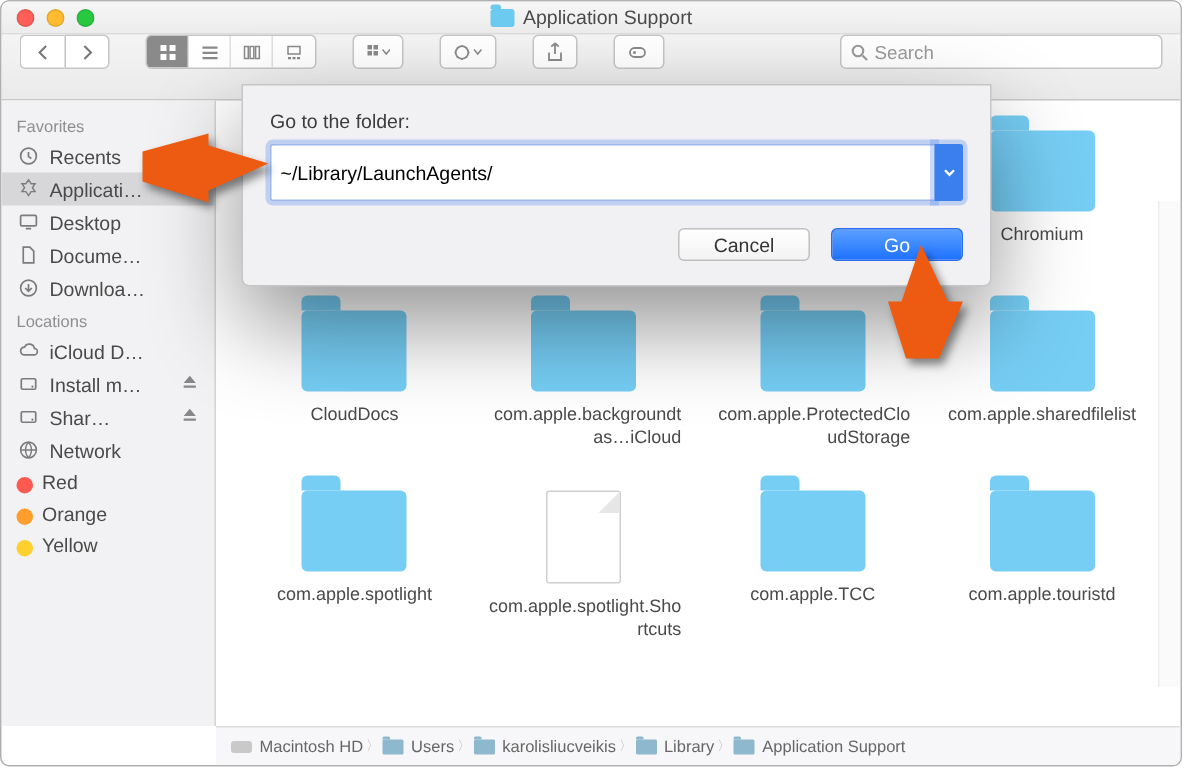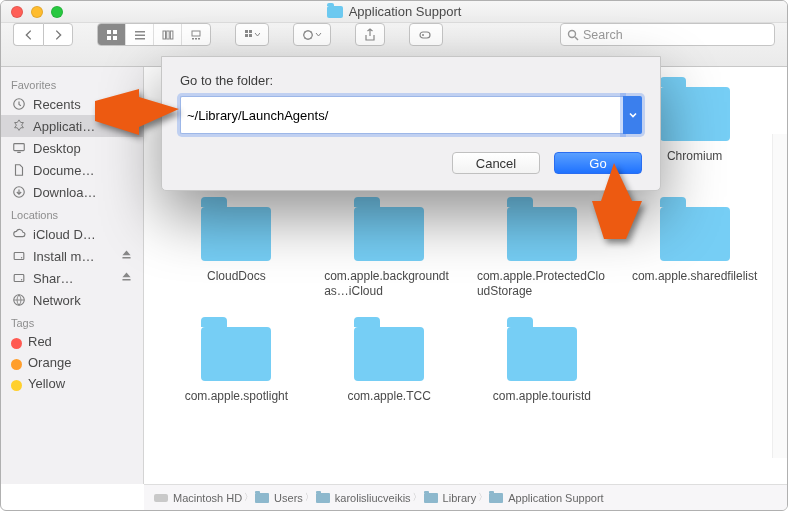--- a/index.html
+++ b/index.html
@@ -34,21 +34,21 @@
 .shead{color:#8e8e8e;font-size:11px;padding:6px 10px 2px}
 .sitem{display:flex;align-items:flex-end;gap:6px;padding:3px 10px;color:#4a4a4a;white-space:nowrap;overflow:hidden;text-overflow:ellipsis}
 .sitem.sel{background:#d7d6d9}
 .sicon{width:16px;height:16px;display:flex;align-items:center;justify-content:center;color:#7c7c7c;flex-shrink:0}
 .dot{width:11px;height:11px;border-radius:50%;flex-shrink:0}
 .ej svg{width:13px;height:13px;fill:#888;margin-left:auto}
 .sitem .lbl{overflow:hidden;text-overflow:ellipsis;flex:1}
 
 .files{flex:1;position:relative;overflow:hidden}
 .fgrid{position:absolute;inset:0;padding:16px 18px;display:grid;grid-template-columns:repeat(4,1fr);grid-auto-rows:120px;gap:0 4px;overflow-y:auto}
-.fitem{display:flex;flex-direction:column;align-items:center;justify-content:flex-start;text-align:left;color:#4a4a4a;font-size:12px;padding-top:4px}
+.fitem{display:flex;flex-direction:column;align-items:center;justify-content:flex-start;text-align:right;color:#4a4a4a;font-size:12px;padding-top:4px}
 .ficon{width:70px;height:54px;background:#76cef5;border-radius:4px;position:relative;margin-bottom:8px}
 .ficon:before{content:"";position:absolute;top:-10px;left:0;width:26px;height:10px;background:#76cef5;border-radius:4px 4px 0 0}
 .flabel{max-width:130px;line-height:1.25;word-break:break-word}
 .docicon{width:50px;height:62px;background:#fff;border:1px solid #cfcfcf;border-radius:2px;position:relative;margin-bottom:8px}
 .docicon:before{content:"";position:absolute;top:0;right:0;width:14px;height:14px;background:linear-gradient(135deg,#fff 48%,#e6e6e6 52%)}
 
 
 .pathbar{position:absolute;bottom:0;left:143px;right:0;height:26px;background:#f7f6f8;border-top:1px solid #dedede;display:flex;align-items:center;padding:0 10px;font-size:11px;color:#666;gap:2px;overflow:hidden}
 .pseg{display:flex;align-items:center;gap:5px}
 .pseg .pico{width:14px;height:10px;background:#8db8cd;border-radius:1px;position:relative}
@@ -254,21 +254,20 @@
         </div>
         <div class="sitem">
           <span class="sicon">
             <svg class="i" viewBox="0 0 16 16">
               <circle cx="8" cy="8" r="6" fill="none" stroke="#7c7c7c" stroke-width="1.2"></circle>
               <path d="M2 8h12M8 2a9 9 0 010 12M8 2a9 9 0 000 12" fill="none" stroke="#7c7c7c" stroke-width="1"></path>
             </svg>
           </span>
           <span class="lbl">Network</span>
         </div>
-        <div class="shead">Tags</div>
         <div class="sitem">
           <span class="dot" style="background:#ff5a52"></span>
           <span class="lbl">Red</span>
         </div>
         <div class="sitem">
           <span class="dot" style="background:#ff9e2c"></span>
           <span class="lbl">Orange</span>
         </div>
         <div class="sitem">
           <span class="dot" style="background:#ffd02e"></span>
@@ -305,20 +304,24 @@
             <div class="ficon"></div>
             <div class="flabel">com.apple.ProtectedCloudStorage</div>
           </div>
           <div class="fitem">
             <div class="ficon"></div>
             <div class="flabel">com.apple.sharedfilelist</div>
           </div>
           <div class="fitem">
             <div class="ficon"></div>
             <div class="flabel">com.apple.spotlight</div>
+          </div>
+          <div class="fitem">
+            <div class="docicon"></div>
+            <div class="flabel">com.apple.spotlight.Shortcuts</div>
           </div>
           <div class="fitem">
             <div class="ficon"></div>
             <div class="flabel">com.apple.TCC</div>
           </div>
           <div class="fitem">
             <div class="ficon"></div>
             <div class="flabel">com.apple.touristd</div>
           </div>
         </div>

